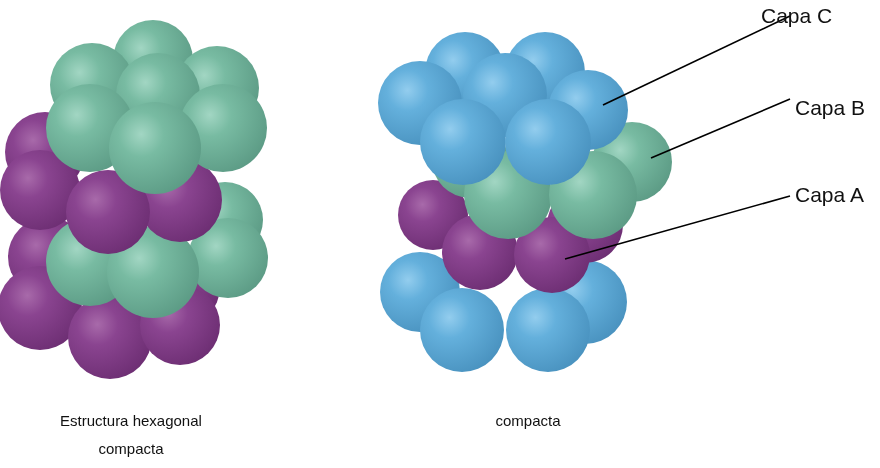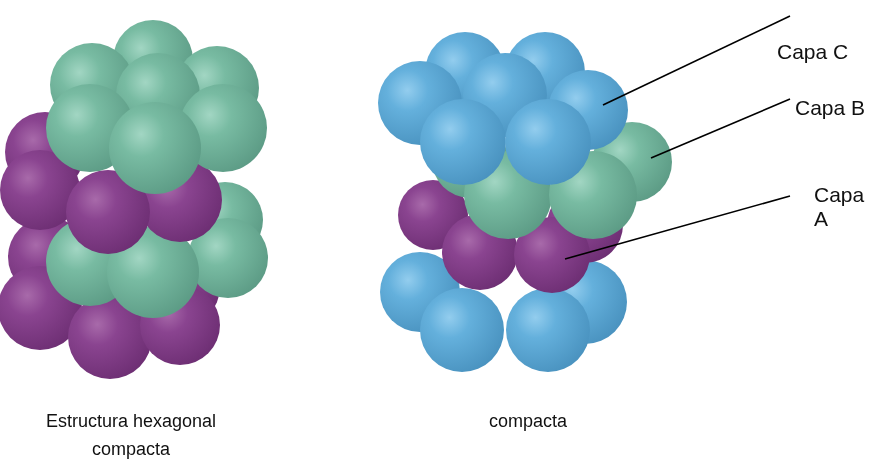--- a/index.html
+++ b/index.html
@@ -1,19 +1,19 @@
 <!DOCTYPE html>
 <html><head>
 <meta charset="utf-8">
 <style>
   html, body { margin: 0; padding: 0; background: #ffffff; }
   body { width: 880px; height: 468px; position: relative; overflow: hidden;
          font-family: "Liberation Sans", sans-serif; }
   svg.scene { position: absolute; left: 0; top: 0; }
-  .caption { position: absolute; text-align: center; font-size: 18px; line-height: 28px; color: #111; }
+  .caption { position: absolute; text-align: center; font-size: 15px; line-height: 28px; color: #111; }
   .label { position: absolute; font-size: 21px; color: #111; line-height: 24px; }
 </style>
 </head>
 <body>
 
 <svg class="scene" width="880" height="468" viewBox="0 0 880 468">
   <defs>
     <radialGradient id="gPurple" cx="0.35" cy="0.35" r="0.7">
       <stop offset="0" stop-color="#a86aaa"></stop>
       <stop offset="0.35" stop-color="#8a4490"></stop>
@@ -100,23 +100,23 @@
     </g>
   </g>
 
   <g stroke="#000" stroke-width="1.6">
     <line x1="603" y1="105" x2="790" y2="16"></line>
     <line x1="651" y1="158" x2="790" y2="99"></line>
     <line x1="565" y1="259" x2="790" y2="196"></line>
   </g>
 </svg>
 
-<div class="label" style="left:777px; top:4px;margin-top:36px;">Capa C</div>
+<div class="label" style="left:761px; top:4px;">Capa C</div>
 <div class="label" style="left:795px; top:90px;margin-top:6px;">Capa B</div>
-<div class="label" style="left:795px; top:183px;margin-left:19px;">Capa A</div>
+<div class="label" style="left:795px; top:183px;">Capa A</div>
 
 <div class="caption" style="left:0px; top:407px; width:262px;">
   <div>Estructura hexagonal</div>
   <div>compacta</div>
 </div>
 <div class="caption" style="left:400px; top:407px; width:256px;">
   <div>compacta</div>
 </div>
 
 </body></html>

